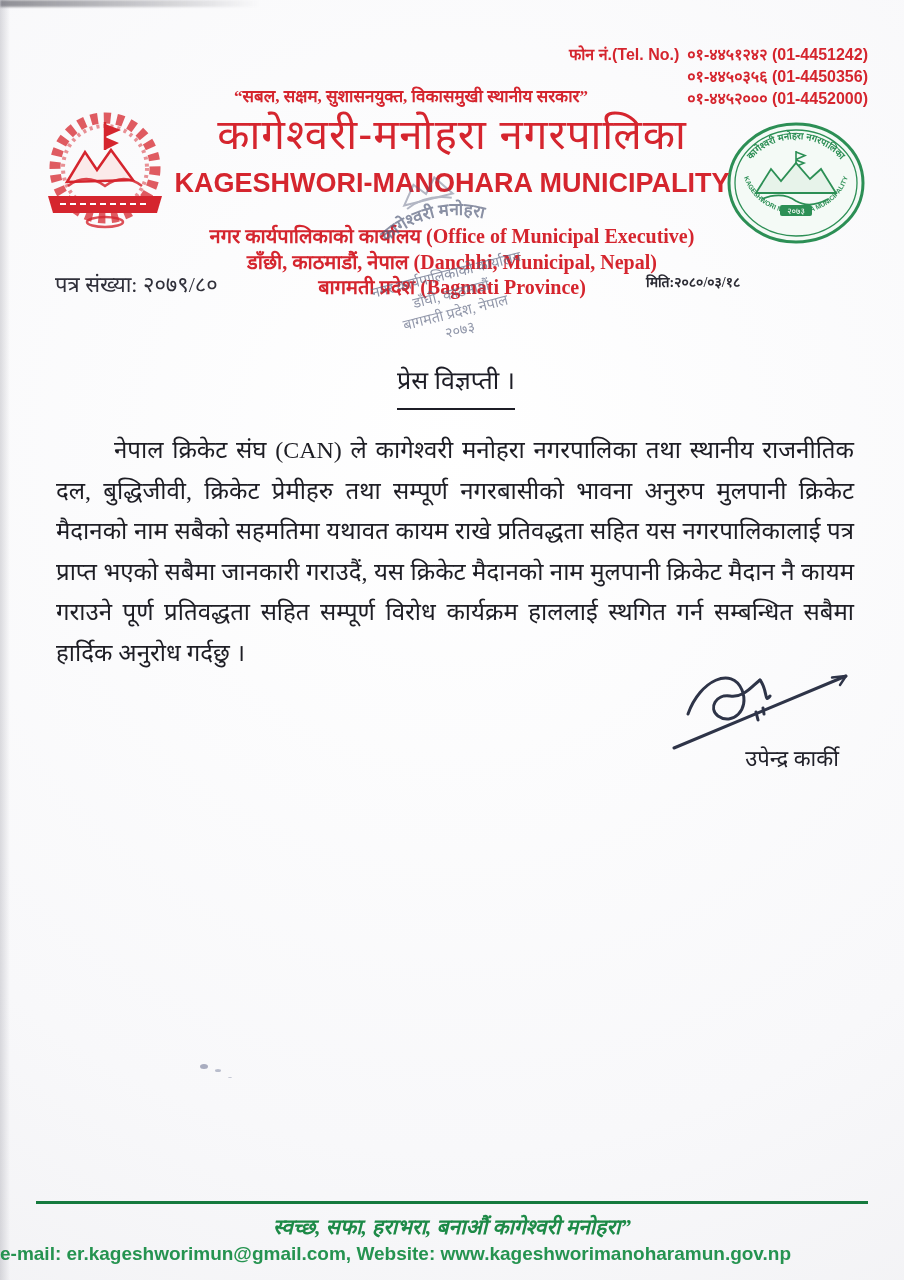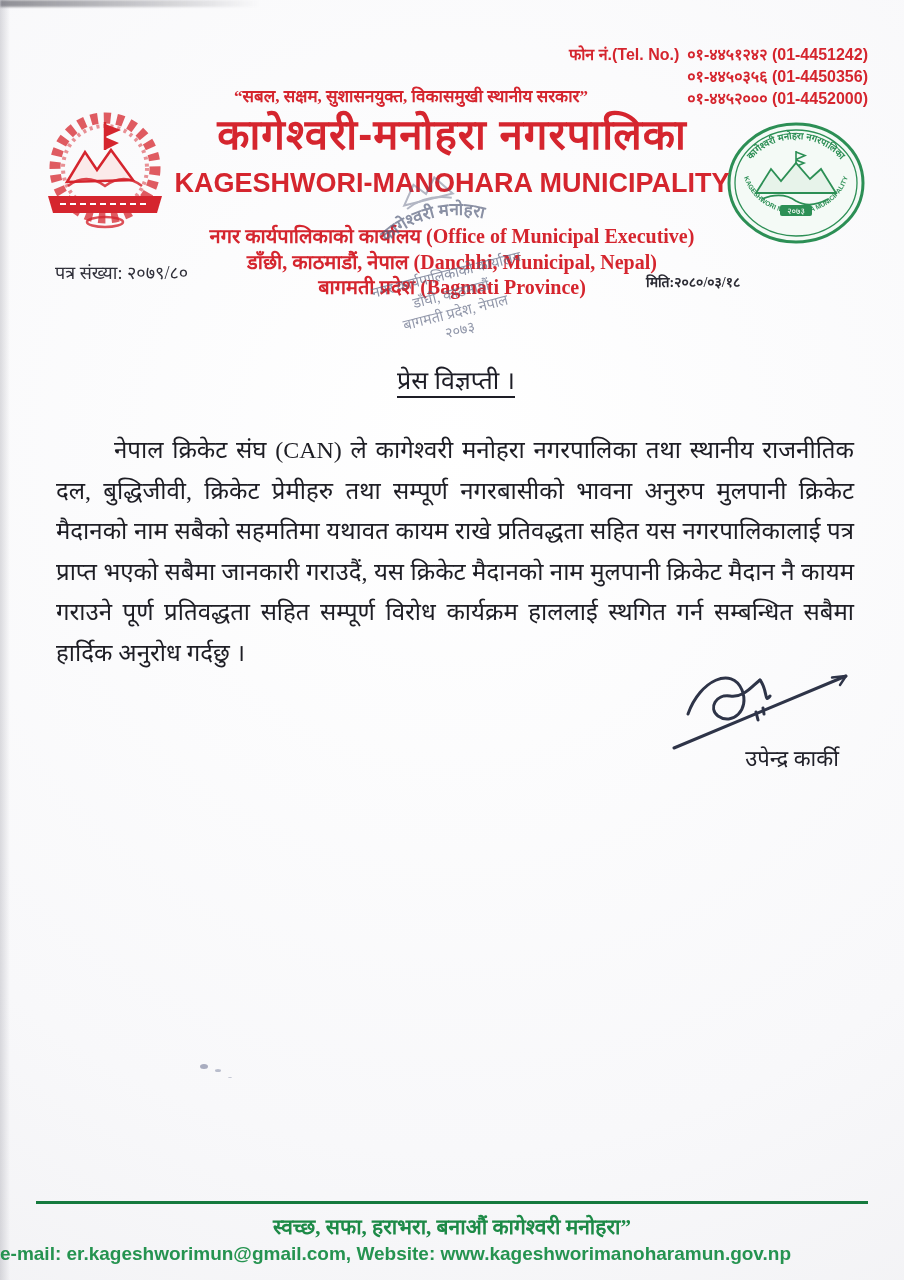--- a/index.html
+++ b/index.html
@@ -18,49 +18,49 @@
 
   .phone-block{top:44px;right:36px;text-align:right;font-weight:bold;font-size:16px;line-height:22px;}
   .phone-row span{display:inline-block;}
   .phone-label{margin-right:8px;text-align:right;}
 
   .slogan{top:84px;left:234px;font-size:17px;font-weight:bold;white-space:nowrap;}
 
   .emblem{top:110px;left:40px;width:130px;height:130px;}
   .seal{top:121px;left:726px;width:140px;height:126px;}
 
-  .title-np{top:104px;left:0;right:0;text-align:center;font-size:42px;font-weight:bold;letter-spacing:1px;}
+  .title-np{top:104px;left:0;right:0;text-align:center;font-size:42px;font-weight:normal;letter-spacing:1px;}
   .title-en{top:154px;left:0;right:0;text-align:center;font-size:27px;font-weight:bold;margin-top:14px;}
   .hline{left:0;right:0;text-align:center;font-size:20px;font-weight:bold;margin-top:32px;}
   .line-office{top:190px;}
   .line-address{top:216px;}
   .line-province{top:241px;}
 
   .stamp{top:172px;left:322px;width:240px;height:172px;opacity:.82;}
 
-  .ref-no{top:260px;left:55px;font-size:18px;color:#30303a;}
+  .ref-no{top:268px;left:55px;font-size:22px;color:#30303a;}
   .date{top:272px;left:646px;font-size:14px;color:#2b2b34;font-weight:bold;}
 
   .subject{top:362px;left:0;right:0;text-align:center;font-size:25px;color:#1d1d26;}
-  .subject span{border-bottom:2px solid #1d1d26;padding-bottom:2px;margin-left:8px;}
+  .subject span{border-bottom:2px solid #1d1d26;padding-bottom:14px;margin-left:8px;}
 
   .body-text{top:430px;left:56px;width:798px;font-size:24px;line-height:40.5px;
     text-align:justify;text-indent:58px;color:#1d1d24;}
 
   .sig-scrawl{top:656px;left:660px;width:208px;height:102px;}
   .sig-name{top:742px;left:696px;width:192px;text-align:center;font-size:22px;color:#22222b;}
   .sig-title{top:774px;left:696px;width:192px;text-align:center;font-size:22px;color:#22222b;}
 
   .smudge{top:1064px;left:200px;width:8px;height:5px;border-radius:50%;
     background:rgba(70,80,120,.45);filter:blur(.7px);
     box-shadow:14px 4px 0 -1px rgba(70,80,120,.35),26px 11px 0 -2px rgba(70,80,120,.3),
       7px 13px 0 -3px rgba(70,80,120,.25),-10px -2px 0 -3px rgba(70,80,120,.3),38px 16px 0 -3px rgba(70,80,120,.2);}
 
   .footer-line{top:1201px;left:36px;width:832px;height:3px;background:#157a3e;}
-  .footer-slogan{top:1212px;left:0;right:0;text-align:center;font-size:21px;font-weight:bold;color:#1d8a47;}
+  .footer-slogan{top:1212px;left:0;right:0;text-align:center;font-size:21px;font-weight:bold;color:#1d8a47;font-style:italic;}
   .footer-contact{top:1243px;left:0;right:0;text-align:left;font-size:19px;font-weight:bold;color:#259350;}
 </style>
 </head>
 <body>
 
 <div class="page">
   <div class="edge-top"></div>
   <div class="edge-left"></div>
 
   <div class="abs phone-block red sans">

